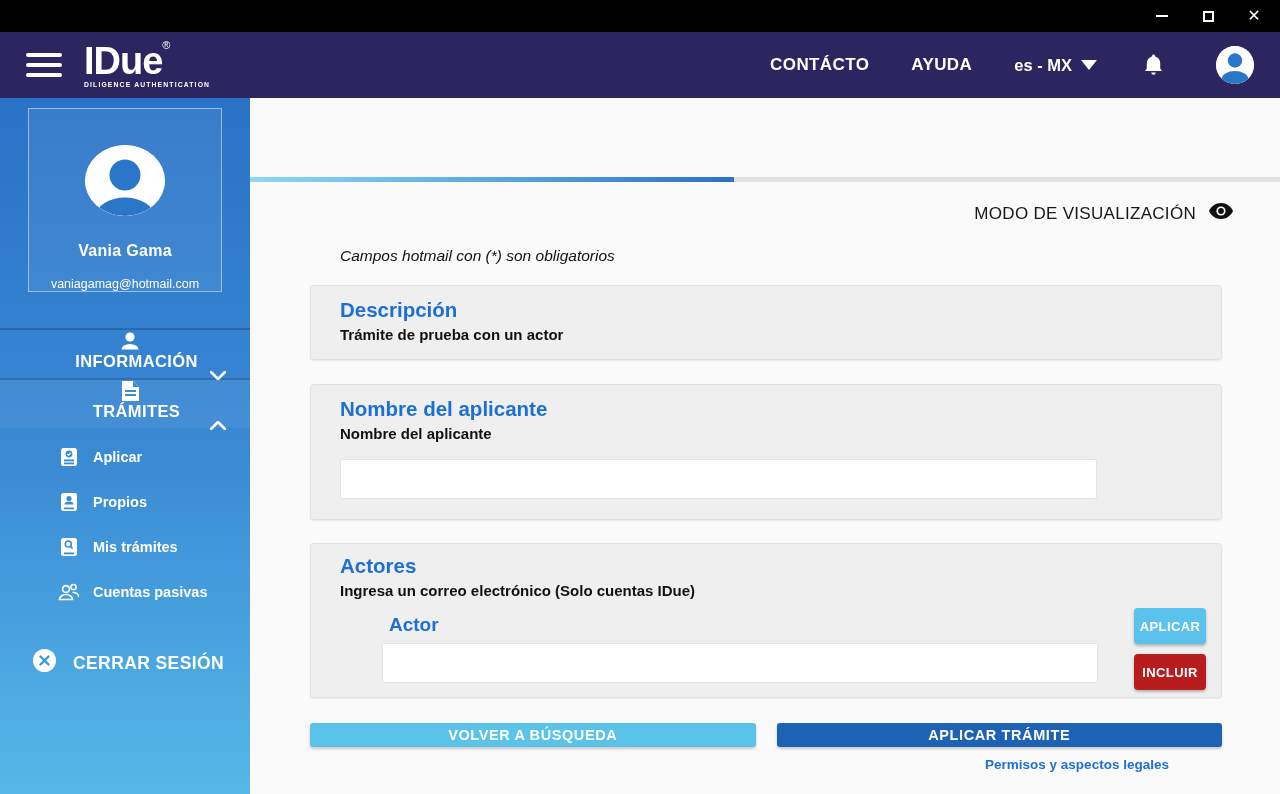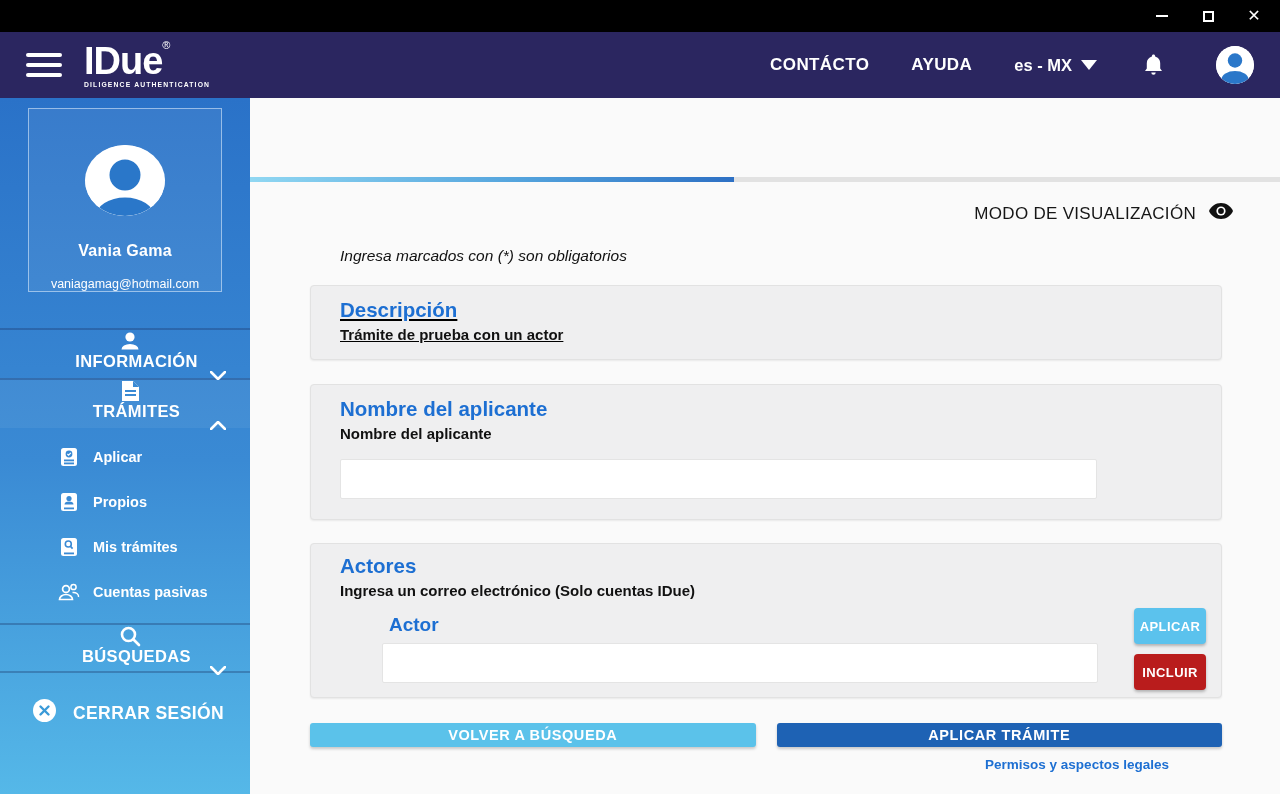--- a/index.html
+++ b/index.html
@@ -65,21 +65,21 @@
   .progress-fill { background:linear-gradient(90deg,#90d7f2 0%,#54a4dd 55%,#2d70c4 100%); }
   .progress-rest { flex:1; background:#e2e2e2; }
   .mode-row { display:flex; justify-content:flex-end; align-items:center; gap:13px;
     margin:21px 47px 0 0; font-size:17px; color:#161616; letter-spacing:0.3px; }
   .note { margin:23px 0 0 90px; font-style:italic; font-size:15.5px; color:#111; }
 
   .card { margin-left:60px; margin-right:58px; background:#efeff0;
     border:1px solid #e2e2e2; border-radius:4px; box-shadow:0 1px 2px rgba(0,0,0,0.07); }
   .card-title { color:#1d6fd2; font-size:20.5px; font-weight:700; }
   .card-sub { margin-top:4px; font-size:15px; font-weight:700; color:#111; }
-  .card-desc { margin-top:20px; padding:12px 20px 16px 29px;text-decoration:underline; }
+  .card-desc { margin-top:20px; padding:12px 20px 16px 29px; }
   .card-nombre { margin-top:24px; padding:12px 20px 20px 29px; }
   .text-input { margin-top:17px; width:757px; height:40px; background:#fff;
     border:1px solid #e4e4e4; border-radius:2px; outline:none; padding:0 10px;
     font-family:"Liberation Sans",sans-serif; font-size:15px; }
   .card-actores { margin-top:23px; padding:10px 14px 14px 29px; position:relative; }
   .actor-label { margin:15px 0 0 49px; color:#1d6fd2; font-size:19px; font-weight:700; }
   .actor-input { margin:7px 0 0 42px; width:716px; height:40px; background:#fff;
     border:1px solid #e4e4e4; border-radius:2px; outline:none; padding:0 10px;
     font-family:"Liberation Sans",sans-serif; font-size:15px; }
   .side-btns { position:absolute; top:64px; right:15px; display:flex; flex-direction:column; gap:10px; }
@@ -238,34 +238,20 @@
                 <circle cx="8" cy="7" r="3.4" fill="none" stroke="#fff" stroke-width="1.7"></circle>
                 <path d="M1.5 17.5a6.5 5 0 0 1 13 0z" fill="none" stroke="#fff" stroke-width="1.7"></path>
                 <circle cx="15.5" cy="5" r="2.6" fill="none" stroke="#fff" stroke-width="1.5"></circle>
                 <path d="M14.5 10.5a5 4 0 0 1 6 4.5" fill="none" stroke="#fff" stroke-width="1.5"></path>
               </svg>
           </span>
           <span>Cuentas pasivas</span>
         </div>
       </div>
 
-      <div class="menu-row bordered-bottom">
-        <span class="mi">
-          <svg width="22" height="22" viewBox="0 0 22 22">
-              <circle cx="9.5" cy="9.5" r="6.5" fill="none" stroke="#fff" stroke-width="2.6"></circle>
-              <line x1="14.5" y1="14.5" x2="20" y2="20" stroke="#fff" stroke-width="2.6" stroke-linecap="round"></line>
-            </svg>
-        </span>
-        <span class="ml">BÚSQUEDAS</span>
-        <span class="chev">
-          <svg width="16" height="9" viewBox="0 0 16 9">
-              <polyline points="1,1 8,8 15,1" fill="none" stroke="#fff" stroke-width="2.6" stroke-linecap="round" stroke-linejoin="round"></polyline>
-            </svg>
-        </span>
-      </div>
     </div>
 
     <div class="logout">
       <span>
         <svg width="23" height="23" viewBox="0 0 23 23">
             <circle cx="11.5" cy="11.5" r="11.5" fill="#fff"></circle>
             <line x1="7.5" y1="7.5" x2="15.5" y2="15.5" stroke="#3a9ad8" stroke-width="2.4" stroke-linecap="round"></line>
             <line x1="15.5" y1="7.5" x2="7.5" y2="15.5" stroke="#3a9ad8" stroke-width="2.4" stroke-linecap="round"></line>
           </svg>
       </span>
@@ -283,21 +269,21 @@
       <span>MODO DE VISUALIZACIÓN</span>
       <span>
         <svg width="24" height="16" viewBox="0 0 24 16">
             <path fill="#111" d="M12 0C6.5 0 2.1 3.4 0 8c2.1 4.6 6.5 8 12 8s9.9-3.4 12-8c-2.1-4.6-6.5-8-12-8z"></path>
             <circle cx="12" cy="8" r="4.6" fill="#fff"></circle>
             <circle cx="12" cy="8" r="2.9" fill="#111"></circle>
           </svg>
       </span>
     </div>
 
-    <div class="note">Ingresa marcados con (*) son obligatorios</div>
+    <div class="note">Campos hotmail con (*) son obligatorios</div>
 
     <div class="card card-desc">
       <div class="card-title">Descripción</div>
       <div class="card-sub">Trámite de prueba con un actor</div>
     </div>
 
     <div class="card card-nombre">
       <div class="card-title">Nombre del aplicante</div>
       <div class="card-sub">Nombre del aplicante</div>
       <input class="text-input" type="text" value="" style="">

